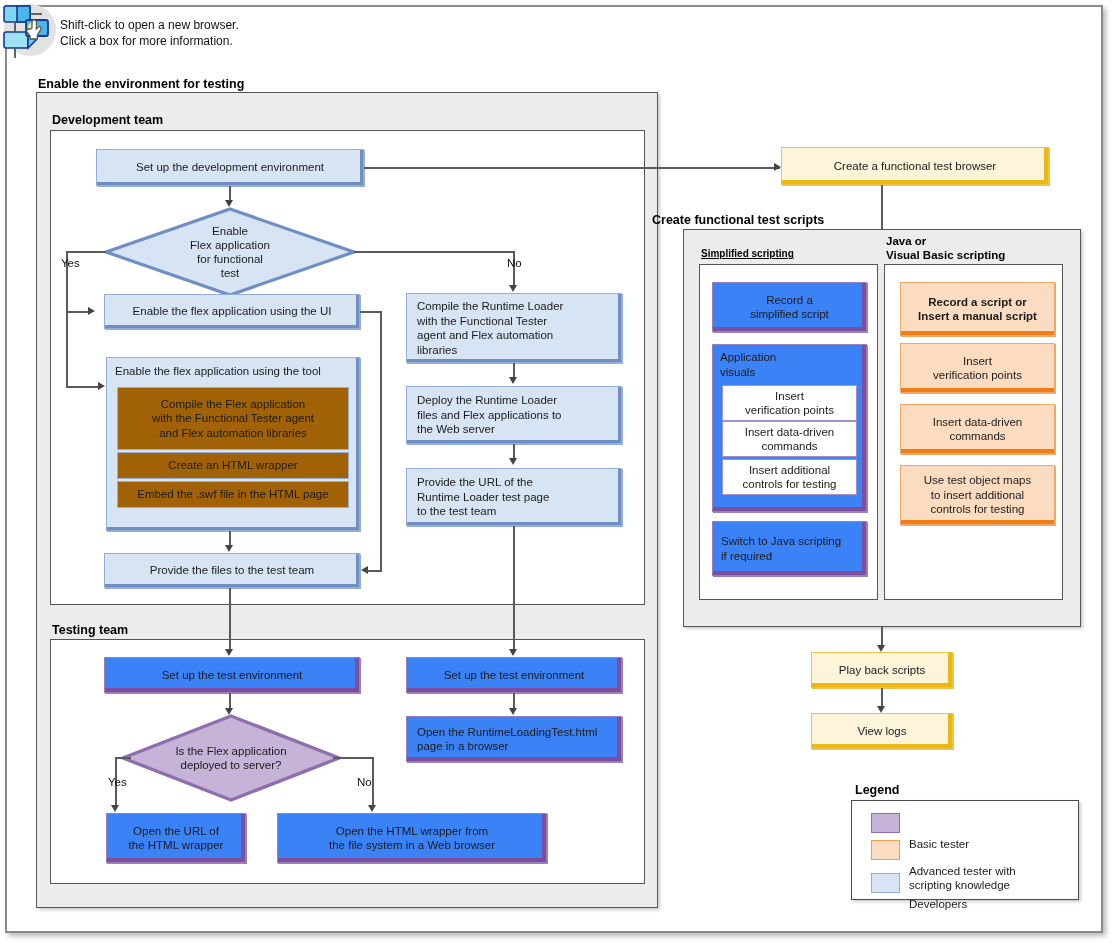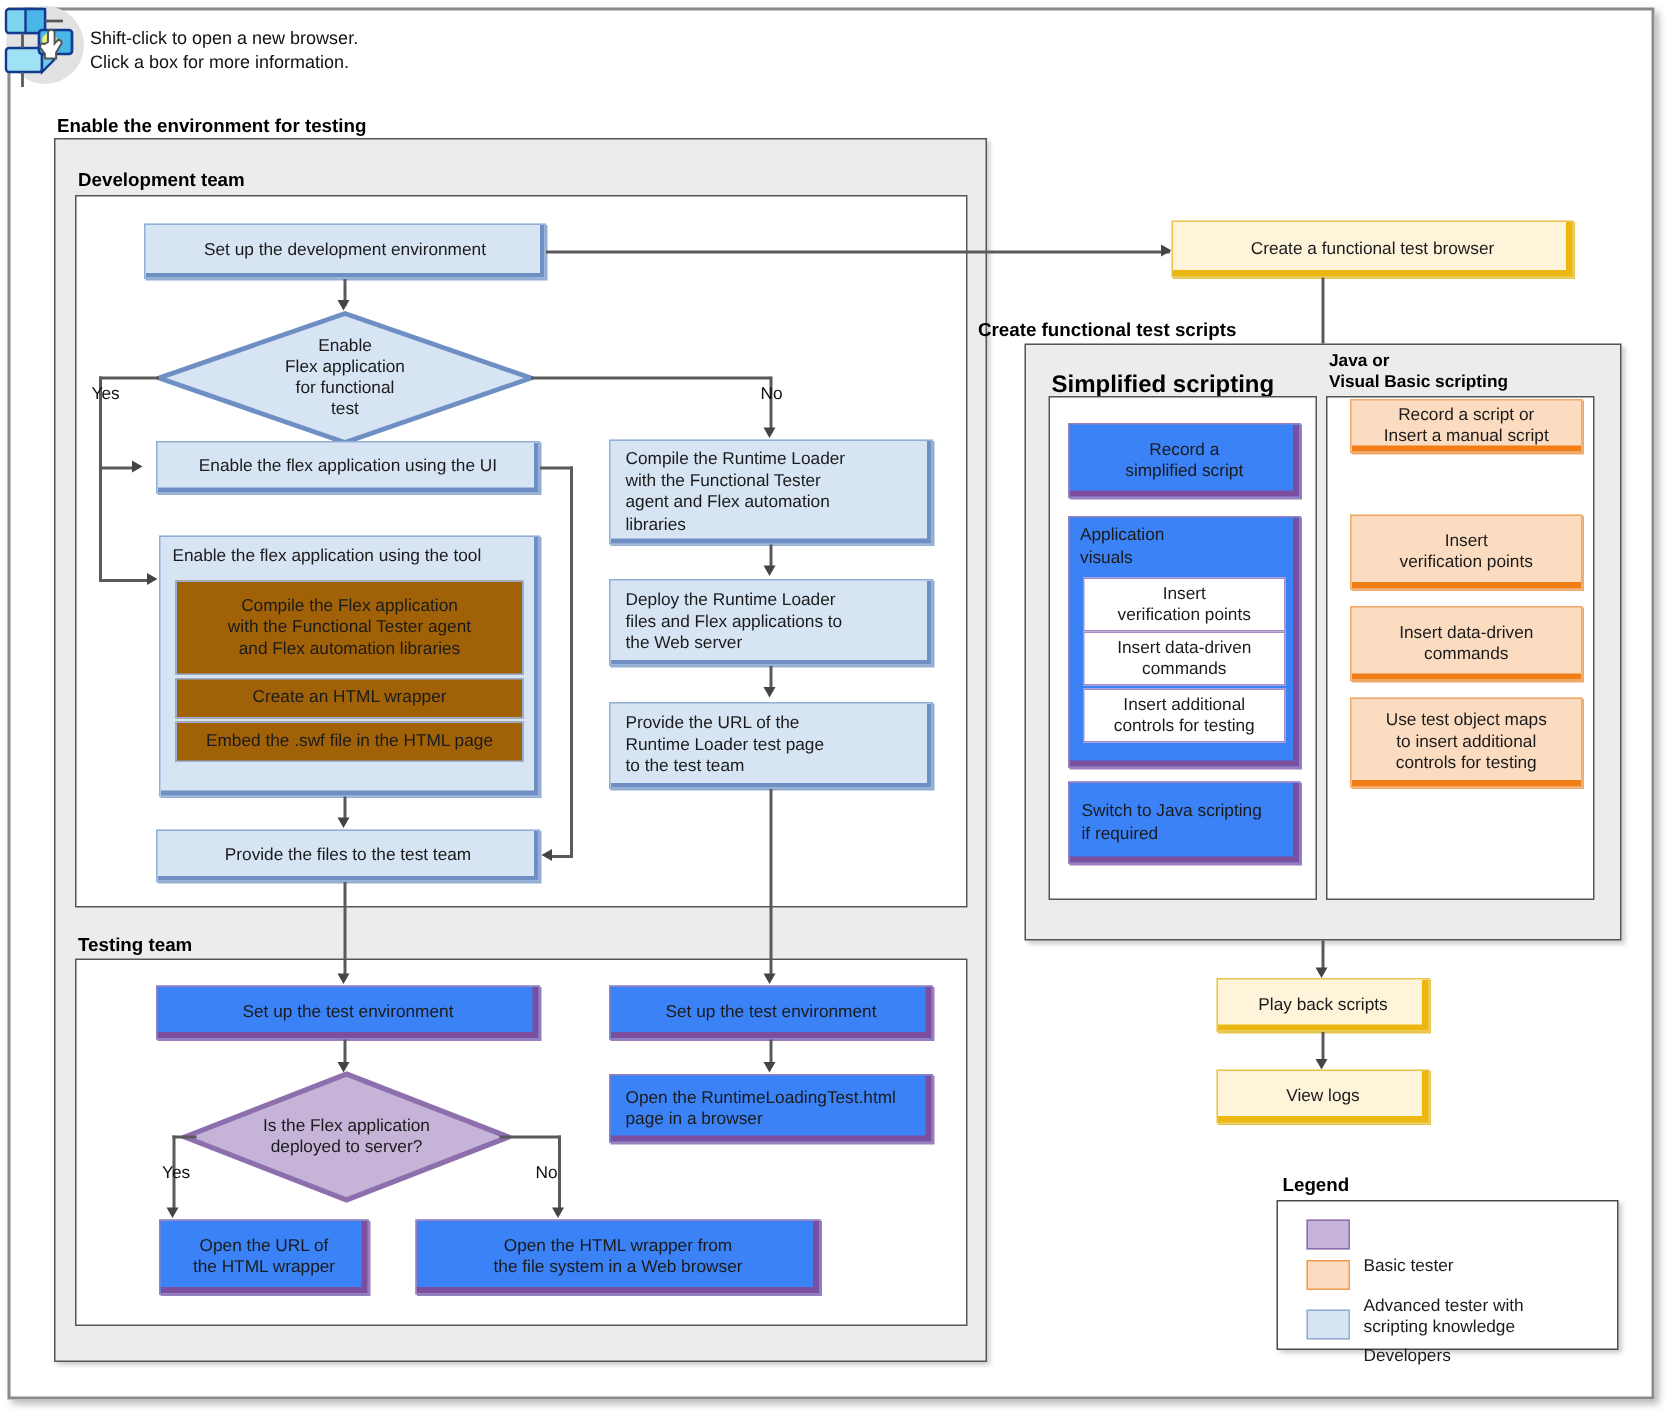--- a/index.html
+++ b/index.html
@@ -224,21 +224,21 @@
   <div class="arw right" style="left:774px; top:163px;"></div>
 
   <div class="bx cream ctr" style="left:781px; top:147px; width:268px; height:38px;">Create a functional test browser</div>
 
   <div class="ln v" style="left:881px; top:185px; height:49px;"></div>
   <div class="arw down" style="left:877px; top:232px;"></div>
 
   <div class="grp-title" style="left:652px; top:213px;">Create functional test scripts</div>
   <div class="panel-gray" style="left:683px; top:229px; width:398px; height:398px;"></div>
 
-  <div class="grp-title" style="left:701px; top:248px; font-size:16px;">Simplified scripting</div>
+  <div class="grp-title" style="left:701px; top:248px; font-size:10px;text-decoration:underline;">Simplified scripting</div>
   <div class="panel-white" style="left:699px; top:264px; width:179px; height:336px;"></div>
 
   <div class="bx purple ctr" style="left:712px; top:282px; width:155px; height:50px;">Record a
 simplified script</div>
 
   <div class="bx purple lft" style="left:712px; top:344px; width:155px; height:168px; align-items:flex-start; padding:5px 7px;">
     <span>Application
 visuals</span>
   </div>
   <div class="bx purple-plain ctr" style="left:722px; top:385px; width:135px; height:36px;">Insert
@@ -248,21 +248,21 @@
   <div class="bx purple-plain ctr" style="left:722px; top:459px; width:135px; height:36px;">Insert additional
 controls for testing</div>
 
   <div class="bx purple lft" style="left:712px; top:521px; width:155px; height:55px; padding:5px 8px;">Switch to Java scripting
 if required</div>
 
   <div class="grp-title" style="left:886px; top:234px; font-size:11.5px; white-space:pre-line; line-height:14px;">Java or
 Visual Basic scripting</div>
   <div class="panel-white" style="left:884px; top:264px; width:179px; height:336px;"></div>
 
-  <div class="bx peach ctr" style="left:900px; top:266px; width:155px; height:36px;">Record a script or
+  <div class="bx peach ctr" style="left:900px; top:282px; width:155px; height:54px;font-weight:bold;">Record a script or
 Insert a manual script</div>
   <div class="bx peach ctr" style="left:900px; top:343px; width:155px; height:50px;">Insert
 verification points</div>
   <div class="bx peach ctr" style="left:900px; top:404px; width:155px; height:50px;">Insert data-driven
 commands</div>
   <div class="bx peach ctr" style="left:900px; top:465px; width:155px; height:60px;">Use test object maps
 to insert additional
 controls for testing</div>
 
   <div class="ln v" style="left:881px; top:627px; height:20px;"></div>

